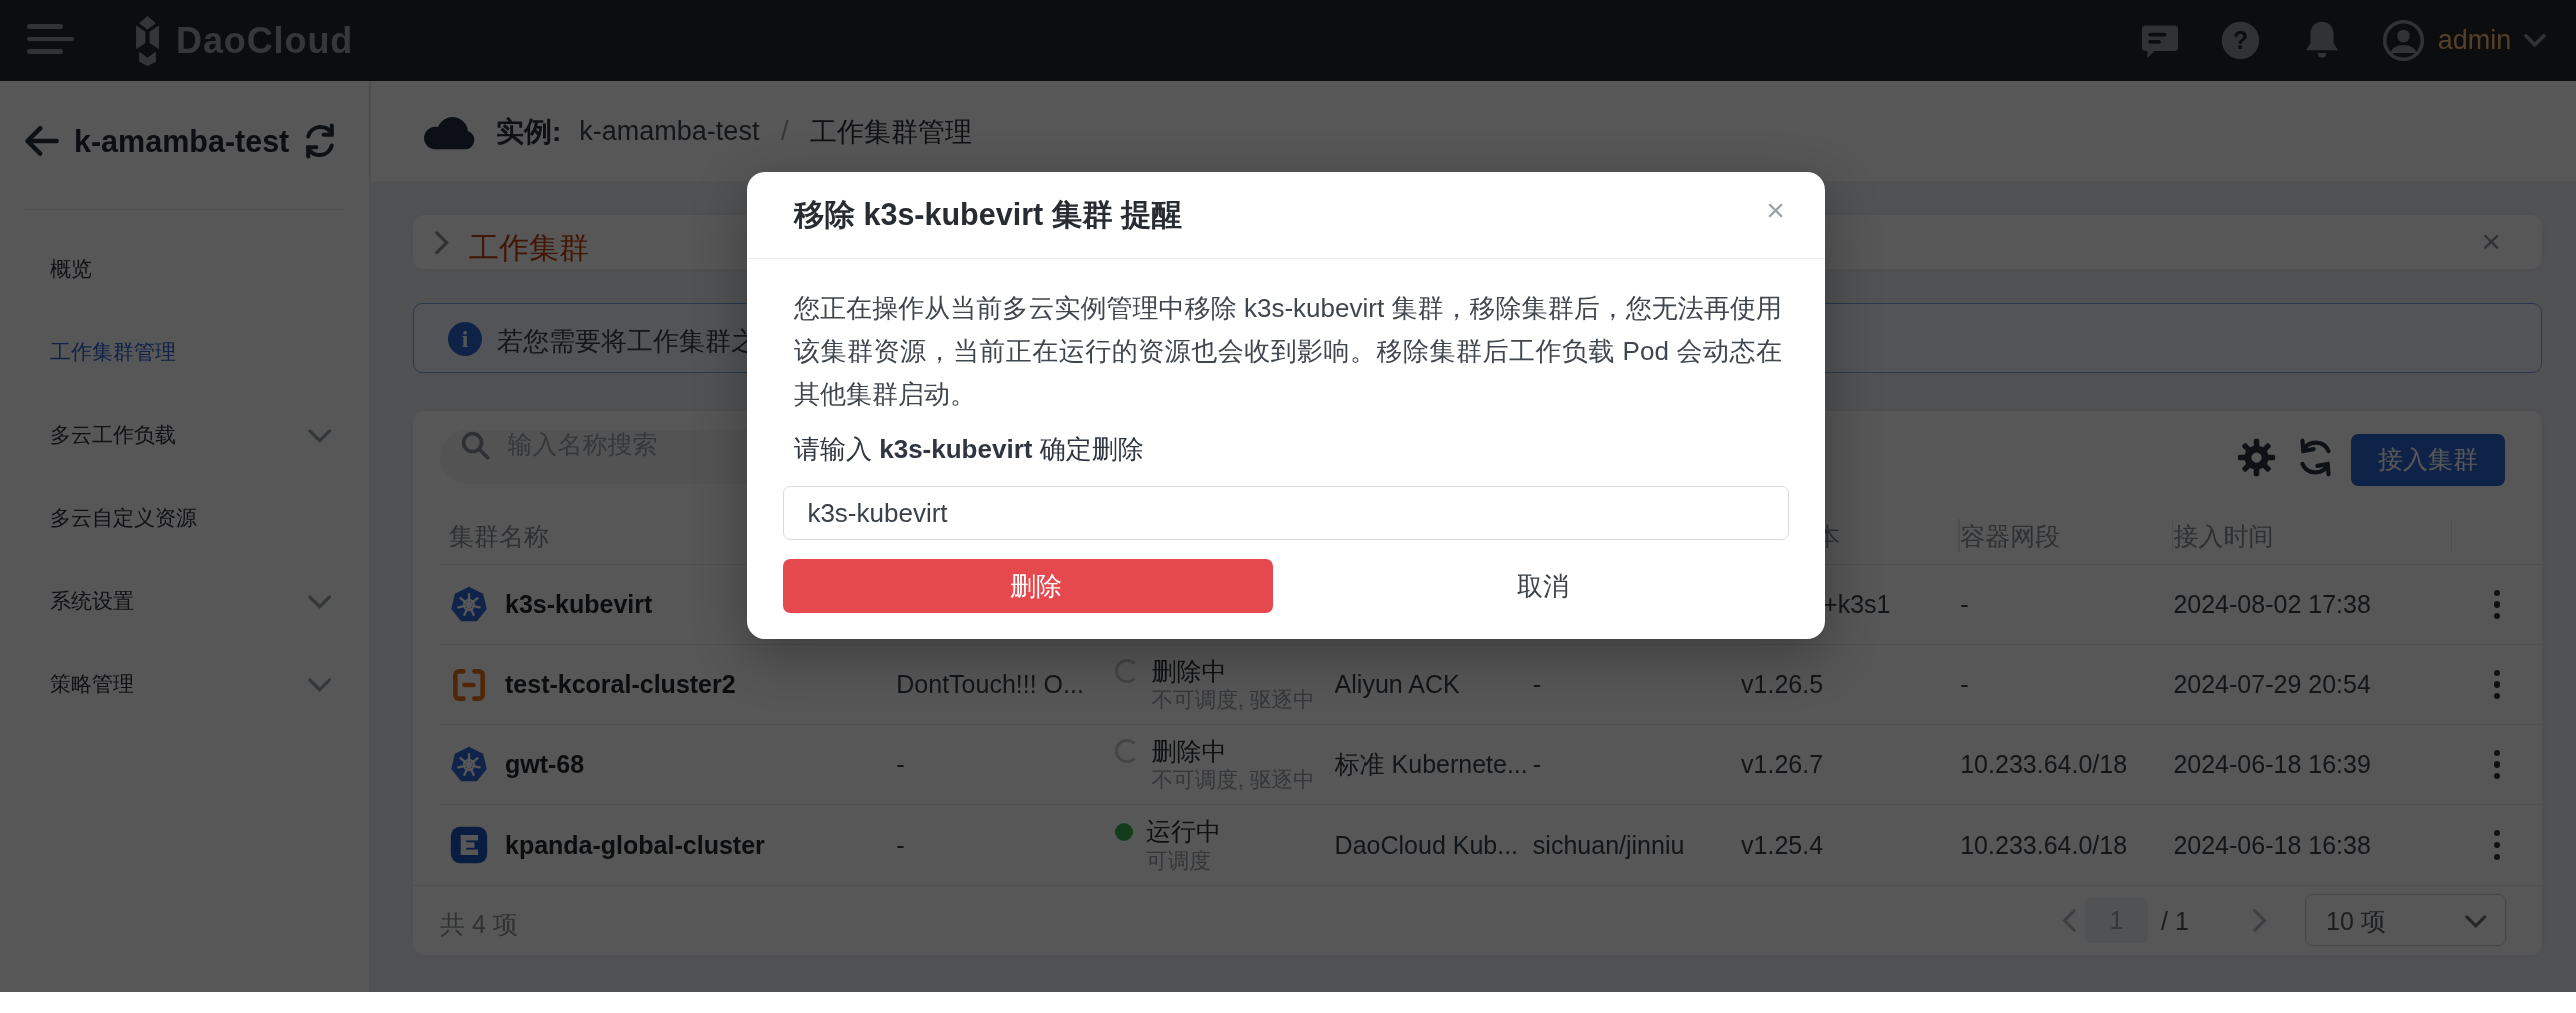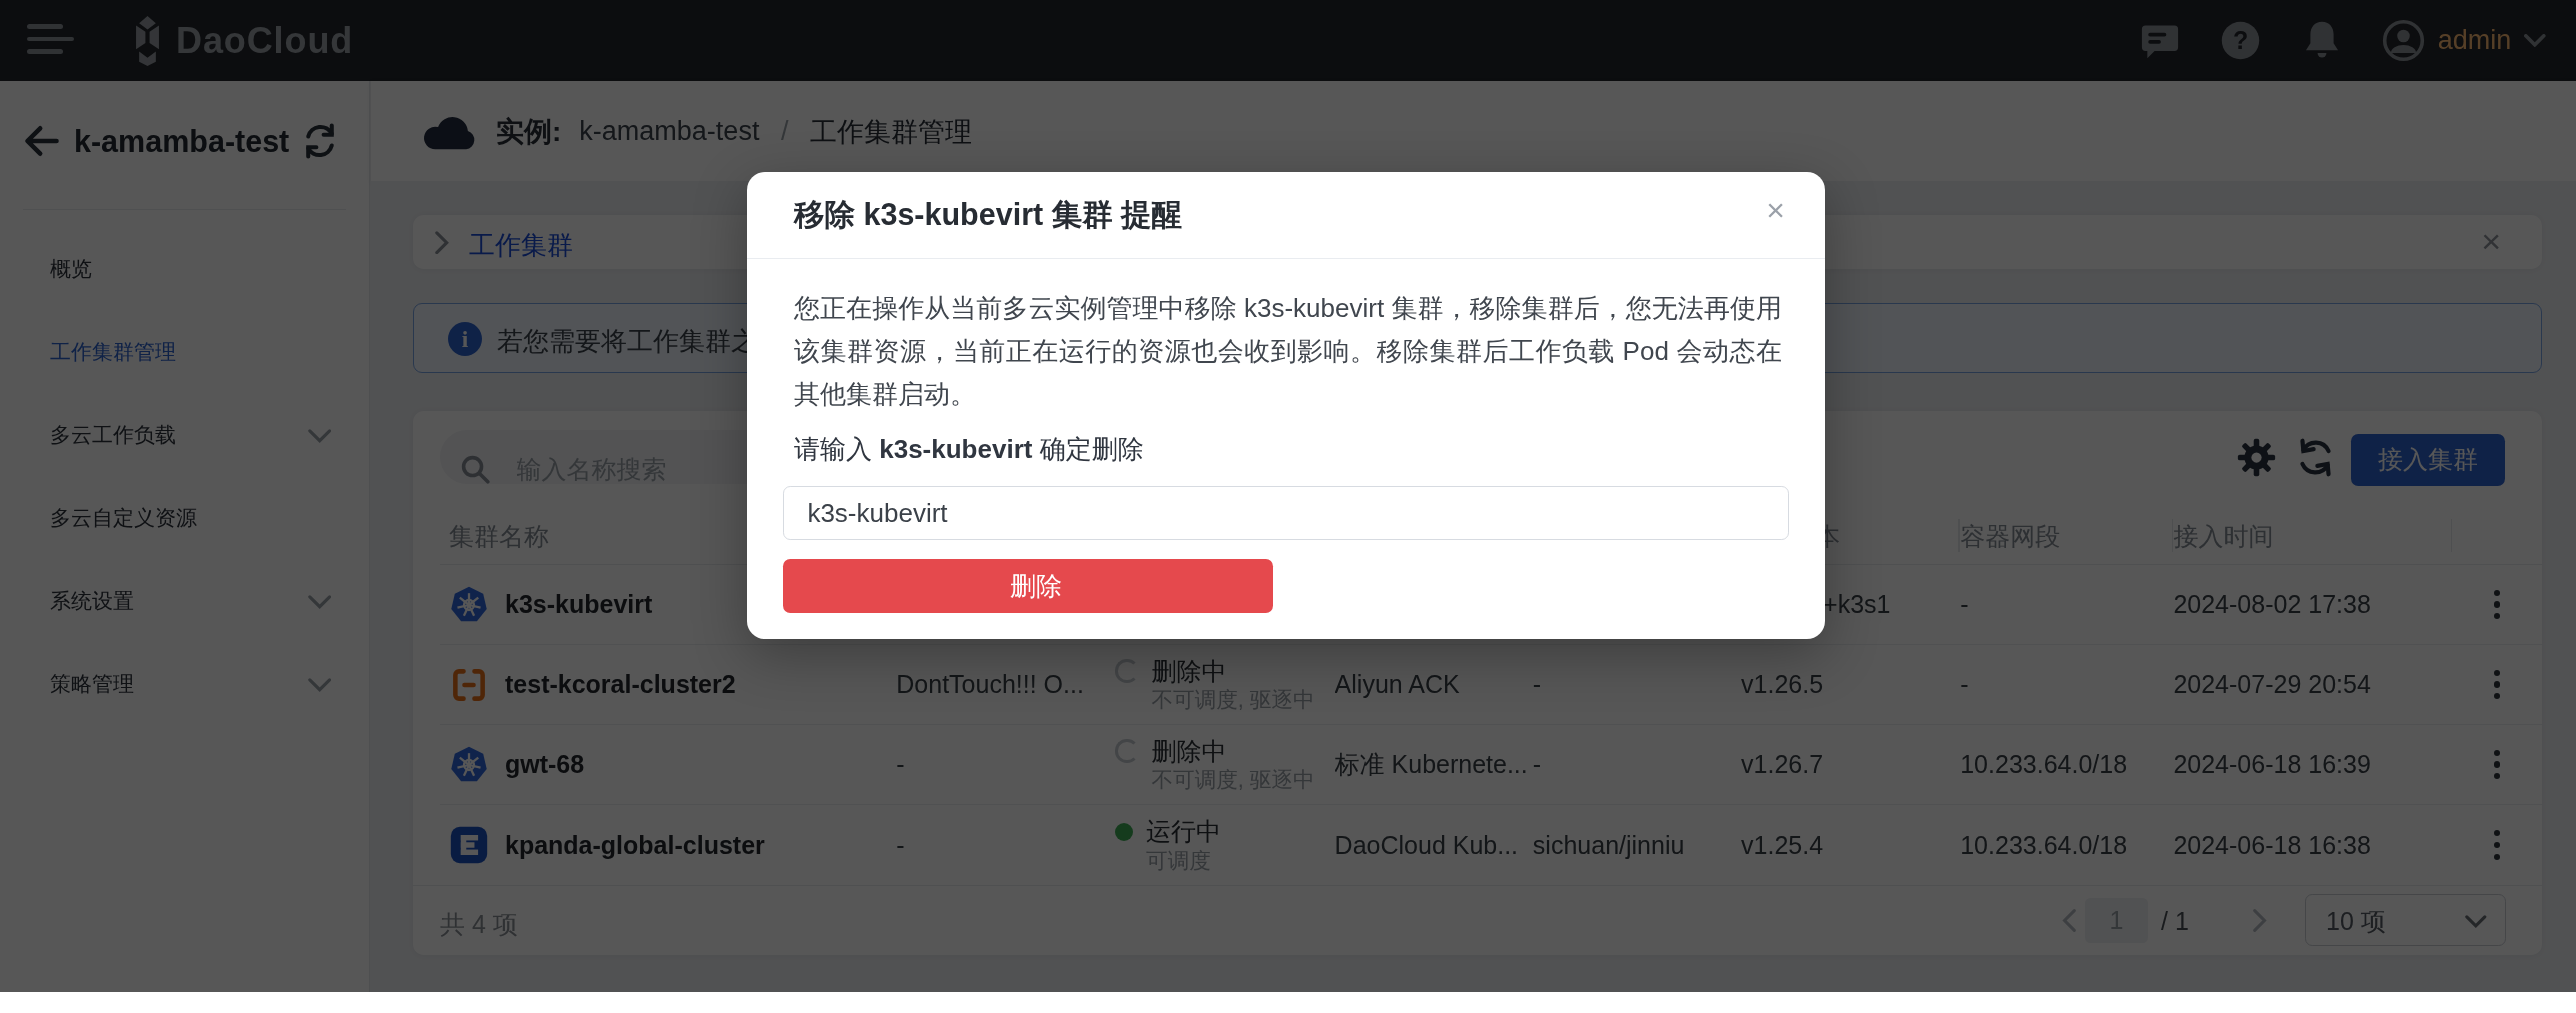--- a/index.html
+++ b/index.html
@@ -37,29 +37,29 @@
   .crumb-label { font-size:28px; font-weight:bold; color:#2b313a; }
   .crumb-item { font-size:27px; color:#3c434d; }
   .crumb-sep { font-size:27px; color:#9aa0a8; margin:0 3.6px; }
   .crumb-current { font-size:27px; color:#2b313a; }
 
   
   .content { position:absolute; left:371px; top:181px; right:0; bottom:0; background:#eef0f3; }
   .card { background:#fff; border-radius:10.8px; box-shadow:0 0.9px 7.2px rgba(31,37,46,.06); }
   .panel-card { position:absolute; left:42px; top:34px; width:2129px; height:54px; }
   .panel-chev { position:absolute; left:21.6px; top:16px; }
-  .panel-title { position:absolute; left:56px; top:12.6px; font-size:26px; color:#1d4ed8; }
+  .panel-title { position:absolute; left:56px; top:12.6px; font-size:30px; color:#c2410c; }
   .panel-close { position:absolute; right:41px; top:5.4px; font-size:34px; color:#8f949b; cursor:pointer; line-height:43px; }
 
   .banner { position:absolute; left:42px; top:122px; width:2129px; height:70px; background:#f1f7fe; border:1.8px solid #7aa4e4; border-radius:9px; }
   .banner-icon { position:absolute; left:34px; top:18px; width:34px; height:34px; border-radius:50%; background:#2e64cf; color:#fff; font-size:23.4px; font-weight:bold; font-family:"Liberation Serif","DejaVu Serif",serif; display:flex; align-items:center; justify-content:center; }
   .banner-text { position:absolute; left:83px; top:20px; font-size:26px; color:#3c434c; white-space:nowrap; overflow:hidden; }
 
   .table-card { position:absolute; left:42px; top:230px; width:2129px; height:544px; }
-  .search-pill { position:absolute; left:27px; top:19px; width:377px; height:54px; background:#f2f3f6; border-radius:27px; display:flex; align-items:flex-end; padding-left:20px; gap:26px; }
+  .search-pill { position:absolute; left:27px; top:19px; width:377px; height:54px; background:#f2f3f6; border-radius:27px; display:flex; align-items:flex-start; padding-left:20px; gap:17px; }
   .search-pill input { border:none; outline:none; background:transparent; font-size:25px; color:#3c424a; width:269px; font-family:inherit; }
   .search-pill input::placeholder { color:#9aa0a8; }
   .tool-btn { position:absolute; top:22.5px; width:47px; height:47px; display:flex; align-items:center; justify-content:center; cursor:pointer; }
   .gear-btn { left:1820px; } .refresh-btn { left:1879px; }
   .join-btn { position:absolute; left:1938px; top:22.5px; width:154px; height:52px; background:#2e64cf; border:none; border-radius:7.2px; color:#fff; font-size:25px; cursor:pointer; font-family:inherit; }
 
   .table { position:absolute; left:27px; right:0; top:96px; }
   .tr { display:flex; align-items:center; }
   .thead { height:58px; background:#fff; border-bottom:0.9px solid #e8eaed; }
   .th { font-size:25px; color:#858c95; position:relative; height:36px; line-height:36px; }
@@ -486,15 +486,16 @@
   <div class="modal">
     <div class="modal-title">移除 k3s-kubevirt 集群 提醒</div>
     <div class="modal-close">×</div>
     <div class="modal-hr"></div>
     <div class="modal-body">您正在操作从当前多云实例管理中移除 k3s-kubevirt 集群，移除集群后，您无法再使用该集群资源，当前正在运行的资源也会收到影响。移除集群后工作负载 Pod 会动态在其他集群启动。</div>
     <div class="modal-prompt">
       <span>请输入 </span><b>k3s-kubevirt</b><span> 确定删除</span>
     </div>
     <input class="modal-input" value="k3s-kubevirt" style="">
     <button class="btn-danger">删除</button>
+    <button class="btn-cancel">取消</button>
   </div>
 </div>
 
 
 </body></html>

